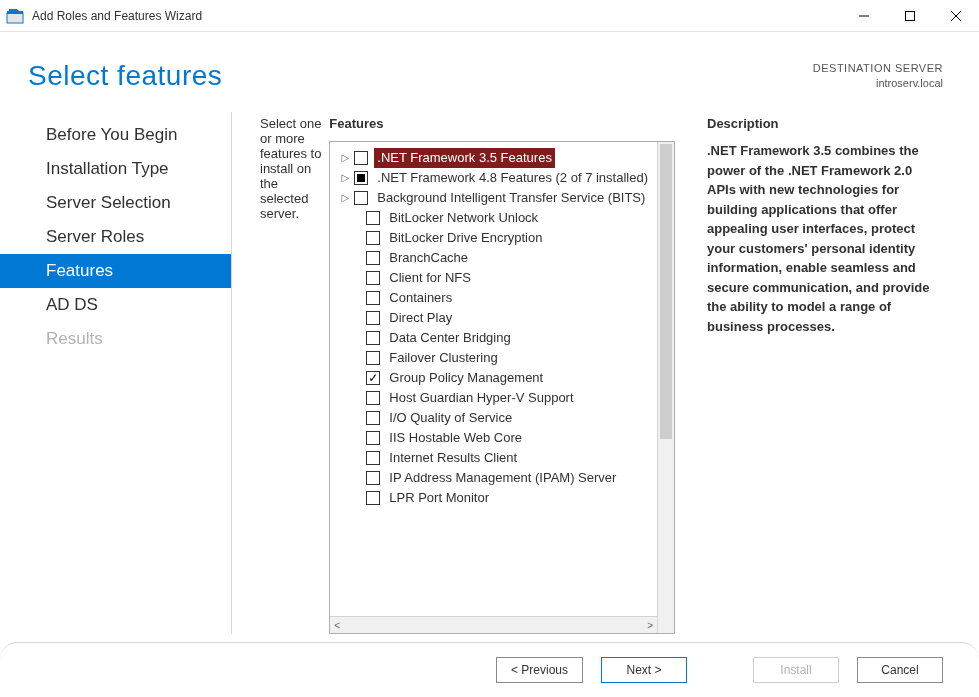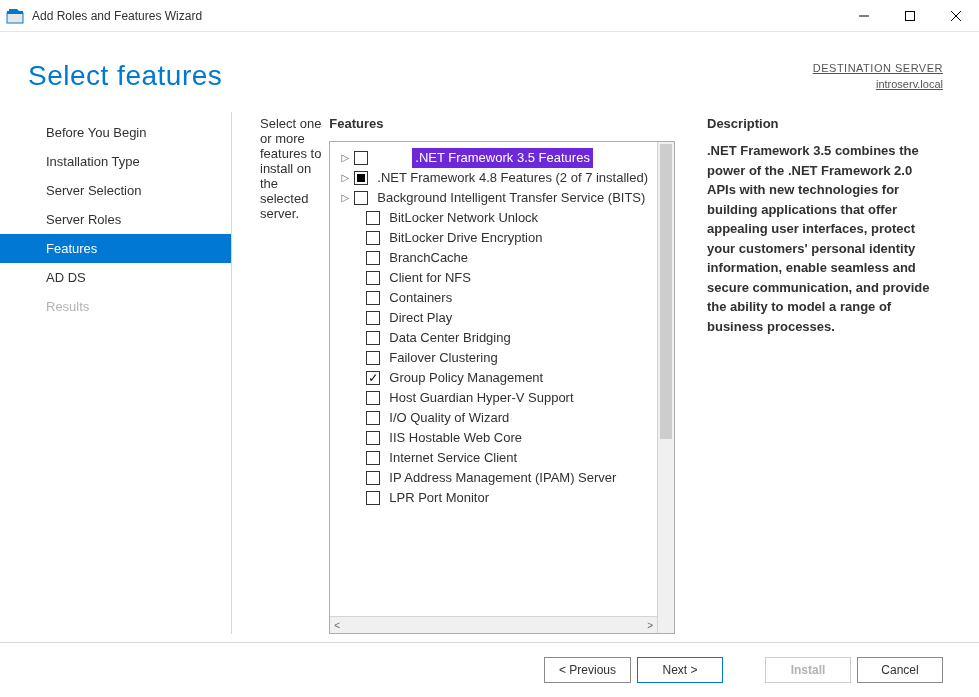--- a/index.html
+++ b/index.html
@@ -22,45 +22,45 @@
     padding: 0 0 0 6px;
     border-bottom: 1px solid #e5e5e5;
   }
   .titlebar .app-icon { width: 18px; height: 18px; margin-right: 8px; }
   .titlebar .title { font-size: 12px; color: #323130; }
   .winbtns { margin-left: auto; display: flex; }
   .winbtn { width: 46px; height: 32px; display:flex; align-items:center; justify-content:center; }
   .winbtn svg { width: 10px; height: 10px; }
   .header-row {
     display: flex;
-    align-items: flex-end;
+    align-items: center;
     padding: 28px 36px 10px 28px;
   }
   .page-title {
     font-size: 28px;
     font-weight: 300;
     color: #0078D4;
     letter-spacing: 0.5px;
   }
-  .dest { margin-left: auto; text-align: right; font-size: 11px; color: #555; line-height: 1.4; text-decoration: underline; }
+  .dest { margin-left: auto; text-align: right; font-size: 11px; color: #555; line-height: 1.4; }
   .dest .lbl { text-transform: uppercase; letter-spacing: 0.5px; }
   .body {
     flex: 1;
     display: flex;
     padding: 10px 36px 8px 0;
     min-height: 0;
   }
   .nav {
     width: 232px;
     border-right: 1px solid #d6d6d6;
     padding-top: 6px;
   }
   .nav-item {
     padding: 7px 16px 7px 46px;
-    font-size: 13px;
+    font-size: 17px;
     color: #323130;
     cursor: pointer;
   }
   .nav-item.selected { background: #0078D4; color: #fff; }
   .nav-item.disabled { color: #b3b3b3; cursor: default; }
   .main { flex: 1; padding: 4px 0 0 28px; display:flex; flex-direction:row; min-height:0;}
   .instruction { font-size: 13px; color: #323130; margin-bottom: 20px; }
   .columns { display: flex; flex: 1; min-height:0; gap: 32px; }
   .col-features { flex: 1; display:flex; flex-direction:column; min-height:0; }
   .col-desc { width: 236px; }
@@ -101,47 +101,48 @@
     font-size: 12px;
     line-height: 1;
     color: #000;
   }
   .tree-row .cbx.indet::after {
     content: "";
     width: 8px; height: 8px;
     background: #000;
   }
   .tree-row .lbl { padding: 0 3px; }
-  .tree-row.selected .lbl { background: #6d28d9; color: #fff; margin-left: 38px; }
+  .tree-row.selected .lbl { background: #7f1d1d; color: #fff; }
   .tree-row.child { padding-left: 14px; }
   
   .vscroll { width: 17px; background: #f0f0f0; border-left: 1px solid #d4d4d4; position: relative;}
   .vscroll .thumb { position:absolute; left:2px; right:2px; top:2px; height:60%; background:#cdcdcd; }
   
   .hscroll { height: 17px; background:#f0f0f0; border-top:1px solid #d4d4d4; display:flex; align-items:center; justify-content:space-between; padding:0 4px; color:#666; font-size:10px;}
   .desc-text { font-size: 13px; color: #323130; line-height: 1.5; font-weight: bold; }
   .footer {
     border-top: 1px solid #d6d6d6;
     padding: 14px 36px 14px 0;
     display: flex;
     justify-content: flex-end;
-    gap: 6px;
+    gap: 18px;
+    border-radius: 18px;
   }
   .btn {
     min-width: 86px;
     height: 26px;
     border: 1px solid #8a8a8a;
     background: #fff;
     font-size: 12px;
     color: #323130;
     padding: 0 14px;
     cursor: pointer;
   }
   .btn.primary { border: 1px solid #0078D4; }
-  .btn.disabled { color: #b3b3b3; border-color: #cfcfcf; cursor: default; font-weight: bold; }
+  .btn.disabled { color: #b3b3b3; border-color: #cfcfcf; cursor: default; }
   .gap { width: 30px; }
 </style>
 </head>
 <body>
 
 <div class="titlebar">
   <span class="app-icon">
     <svg viewBox="0 0 18 18">
         <rect x="1" y="6" width="16" height="10" fill="#e6e6e6" stroke="#0078D4"></rect>
         <rect x="1" y="4" width="16" height="3" fill="#0078D4"></rect>
@@ -257,31 +258,31 @@
                   <span class="lbl">Group Policy Management</span>
                 </div>
                 <div class="tree-row child">
                   <span class="expander empty">▷</span>
                   <span class="cbx"></span>
                   <span class="lbl">Host Guardian Hyper-V Support</span>
                 </div>
                 <div class="tree-row child">
                   <span class="expander empty">▷</span>
                   <span class="cbx"></span>
-                  <span class="lbl">I/O Quality of Wizard</span>
+                  <span class="lbl">I/O Quality of Service</span>
                 </div>
                 <div class="tree-row child">
                   <span class="expander empty">▷</span>
                   <span class="cbx"></span>
                   <span class="lbl">IIS Hostable Web Core</span>
                 </div>
                 <div class="tree-row child">
                   <span class="expander empty">▷</span>
                   <span class="cbx"></span>
-                  <span class="lbl">Internet Service Client</span>
+                  <span class="lbl">Internet Results Client</span>
                 </div>
                 <div class="tree-row child">
                   <span class="expander empty">▷</span>
                   <span class="cbx"></span>
                   <span class="lbl">IP Address Management (IPAM) Server</span>
                 </div>
                 <div class="tree-row child">
                   <span class="expander empty">▷</span>
                   <span class="cbx"></span>
                   <span class="lbl">LPR Port Monitor</span>

